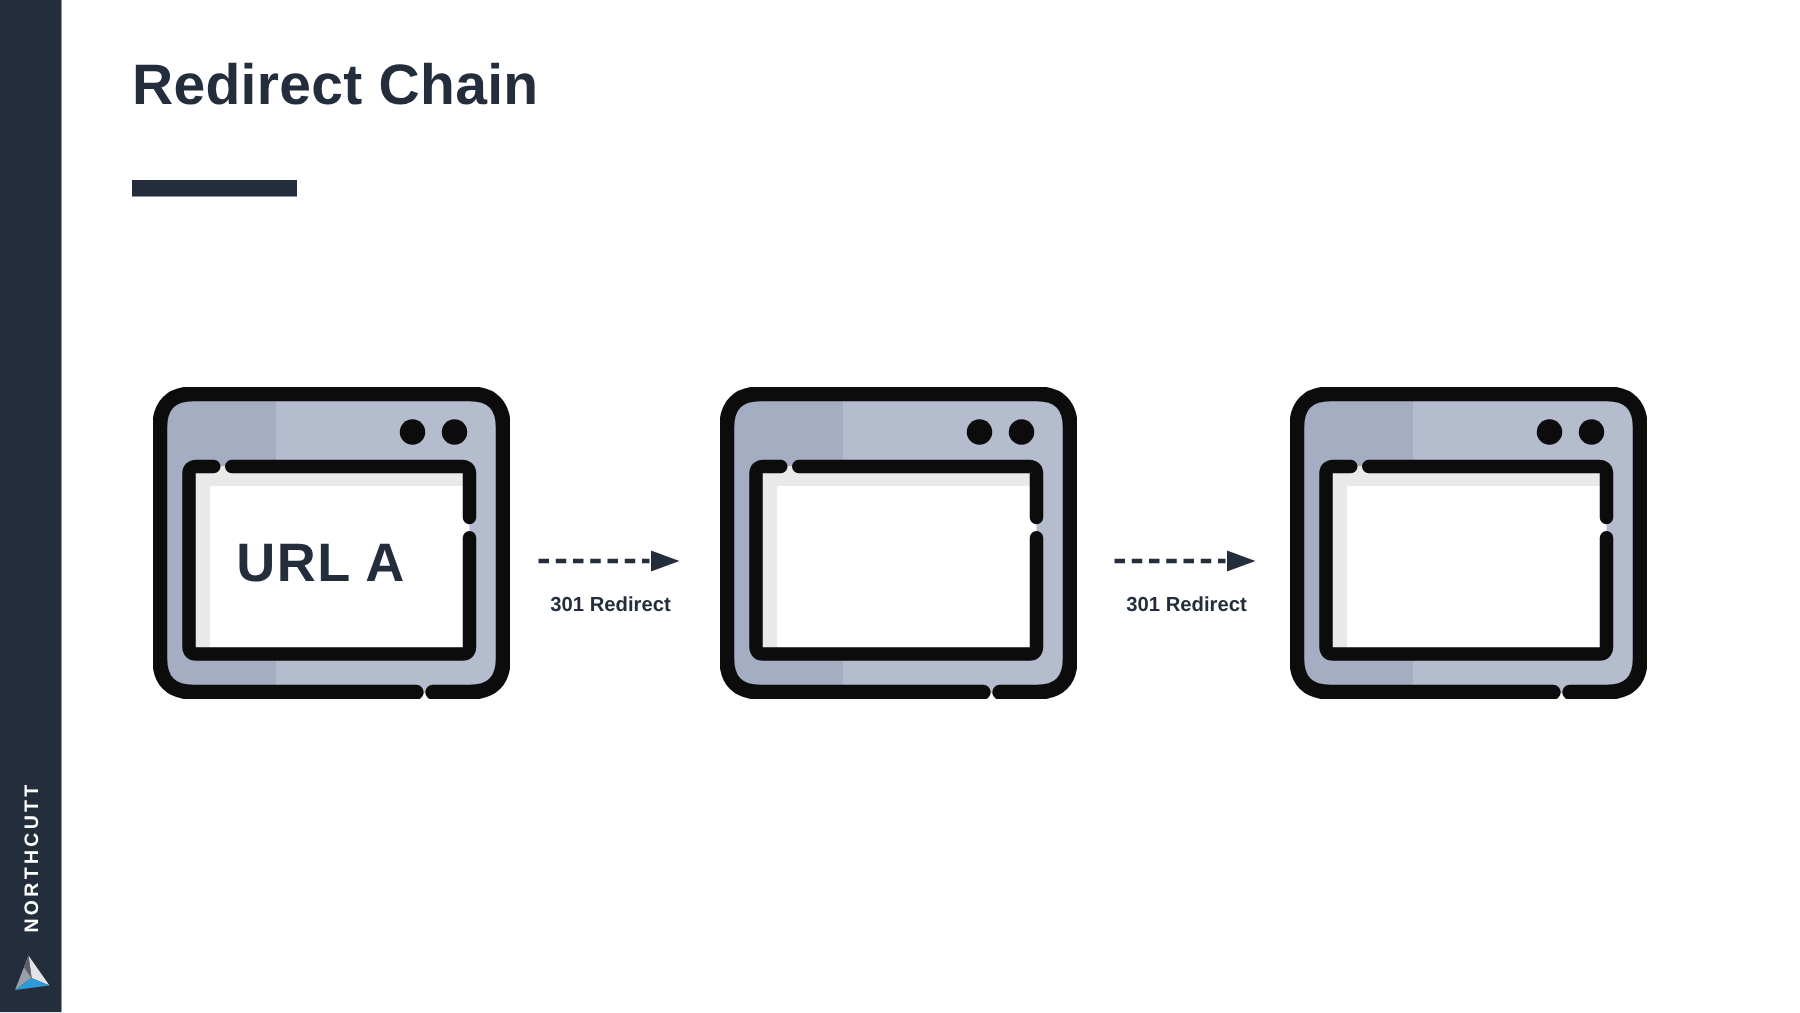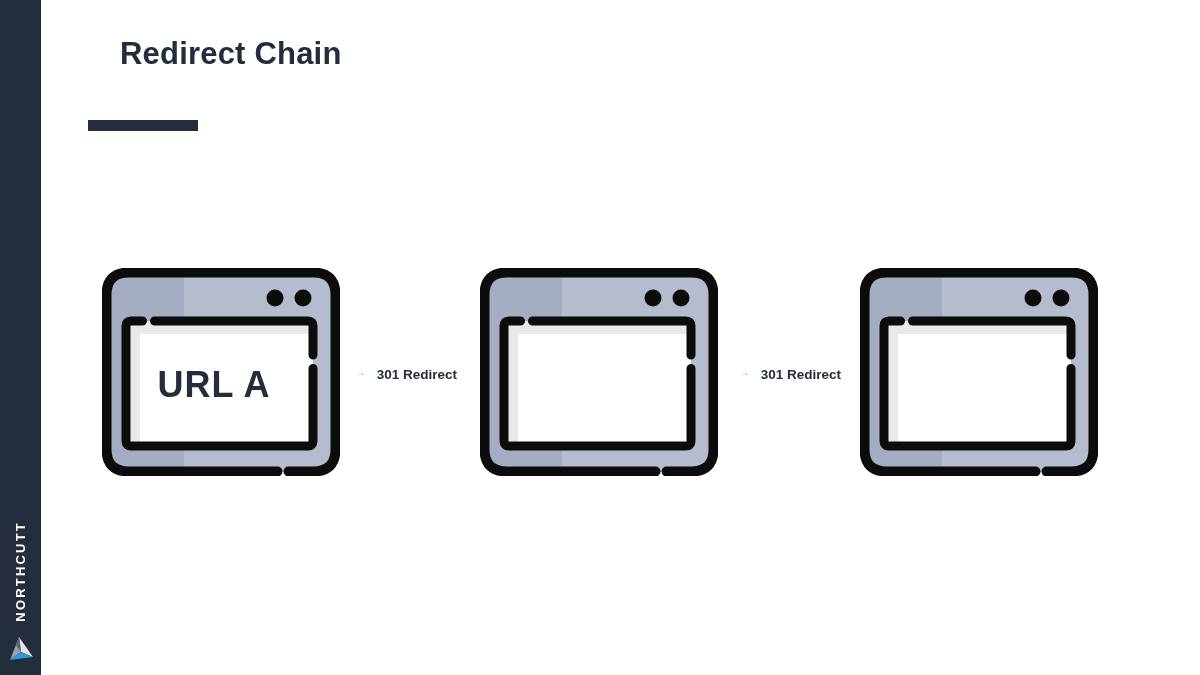--- a/index.html
+++ b/index.html
@@ -44,57 +44,56 @@
     writing-mode: vertical-rl;
     transform: rotate(180deg);
     white-space: nowrap;
   }
   .logo { display: block; }
 
   
   .page-title {
     position: absolute;
     left: 88px; top: 36px;
-    font-size: 31px;
+    font-size: 38px;
     font-weight: bold;
     color: var(--ink);
     letter-spacing: 0.2px;
-    margin-left: 32px;
   }
   .title-underline {
     position: absolute;
     left: 88px; top: 120px;
     width: 110px; height: 11px;
     background: var(--ink);
   }
 
   
   .node {
     position: absolute;
-    top: 268px;
+    top: 258px;
     width: 238px; height: 208px;
   }
   .node-label {
     position: absolute;
     left: 30px; top: 58px;
     width: 164px; height: 118px;
     display: flex;
     align-items: center;
     justify-content: center;
     font-size: 36px;
     font-weight: bold;
     letter-spacing: 1px;
     color: var(--ink);
   }
   .connector {
     position: absolute;
     top: 366px;
     width: 100px;
     display: flex;
-    flex-direction: row;
+    flex-direction: column;
     align-items: center;
     gap: 13px;
   }
   .connector-label {
     font-size: 13.5px;
     font-weight: bold;
     color: var(--ink);
     white-space: nowrap;
   }
   .defs-holder { position: absolute; width: 0; height: 0; }

